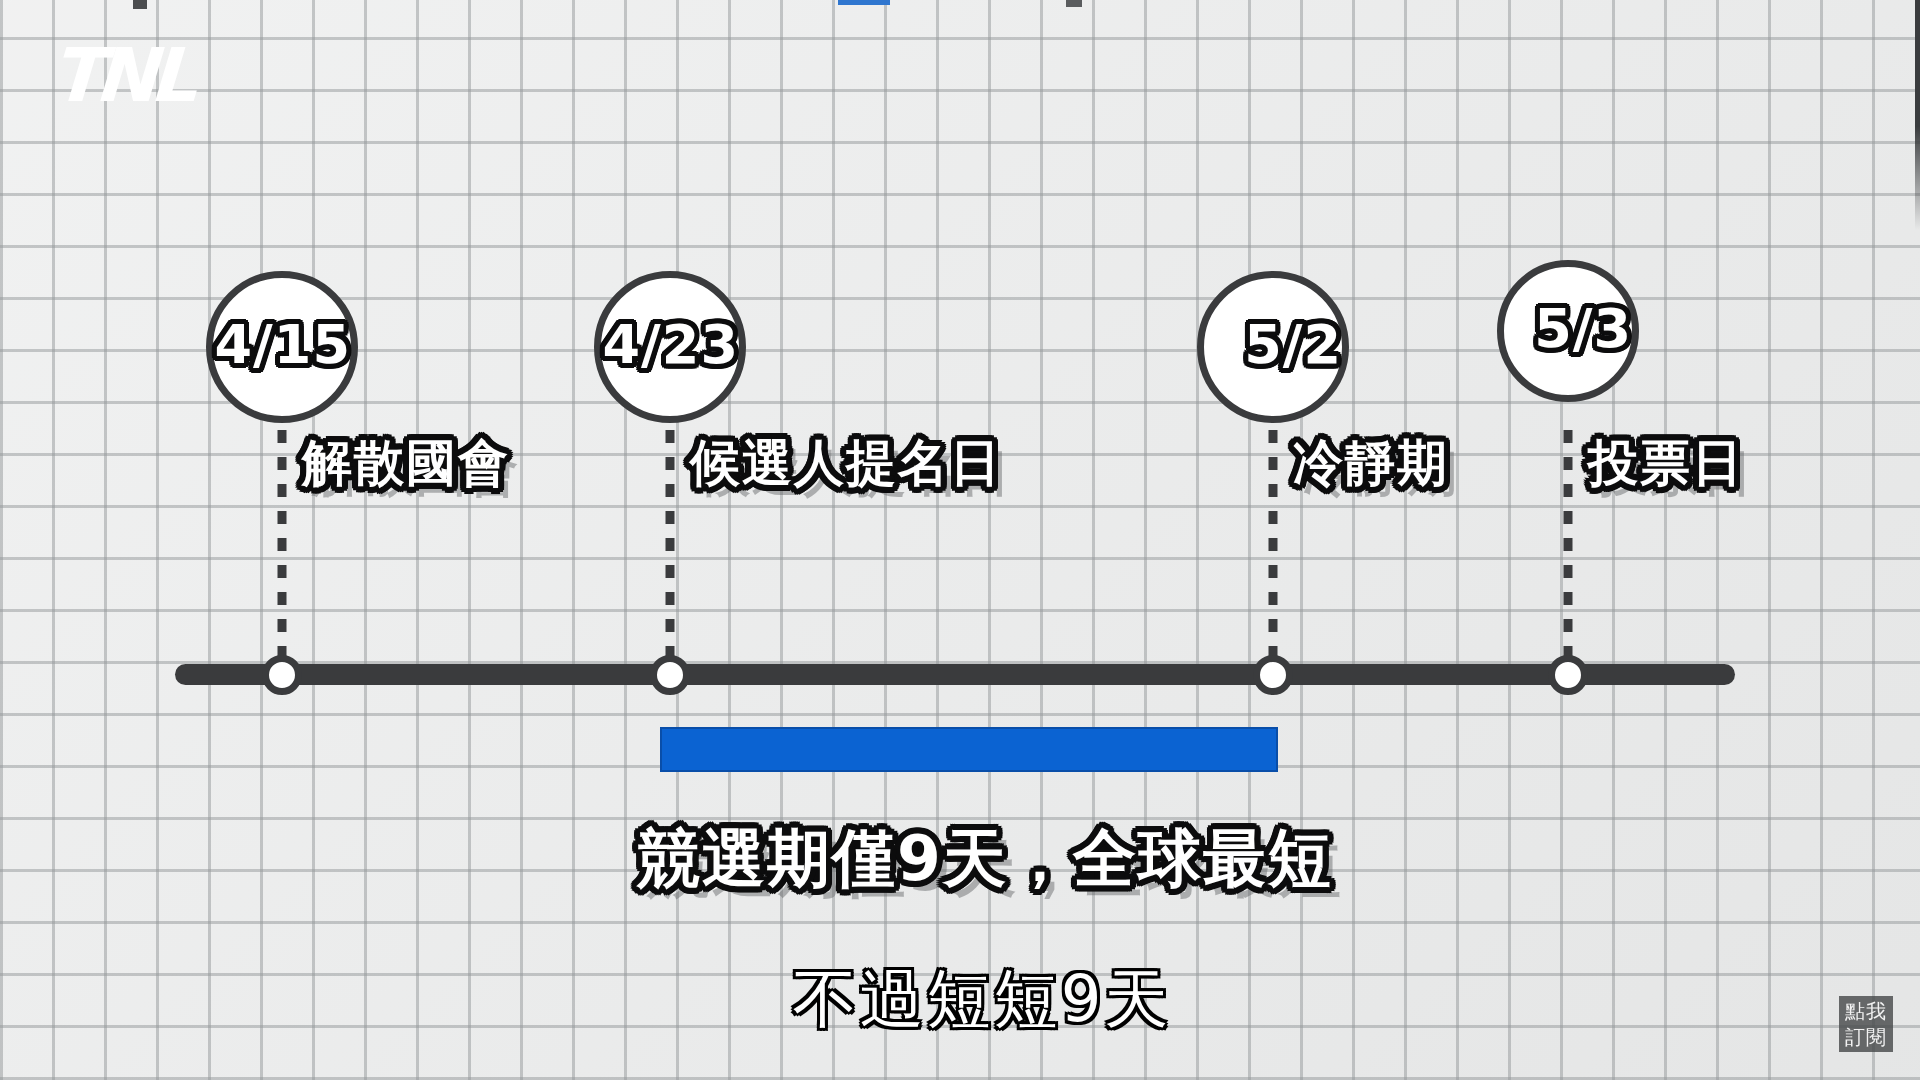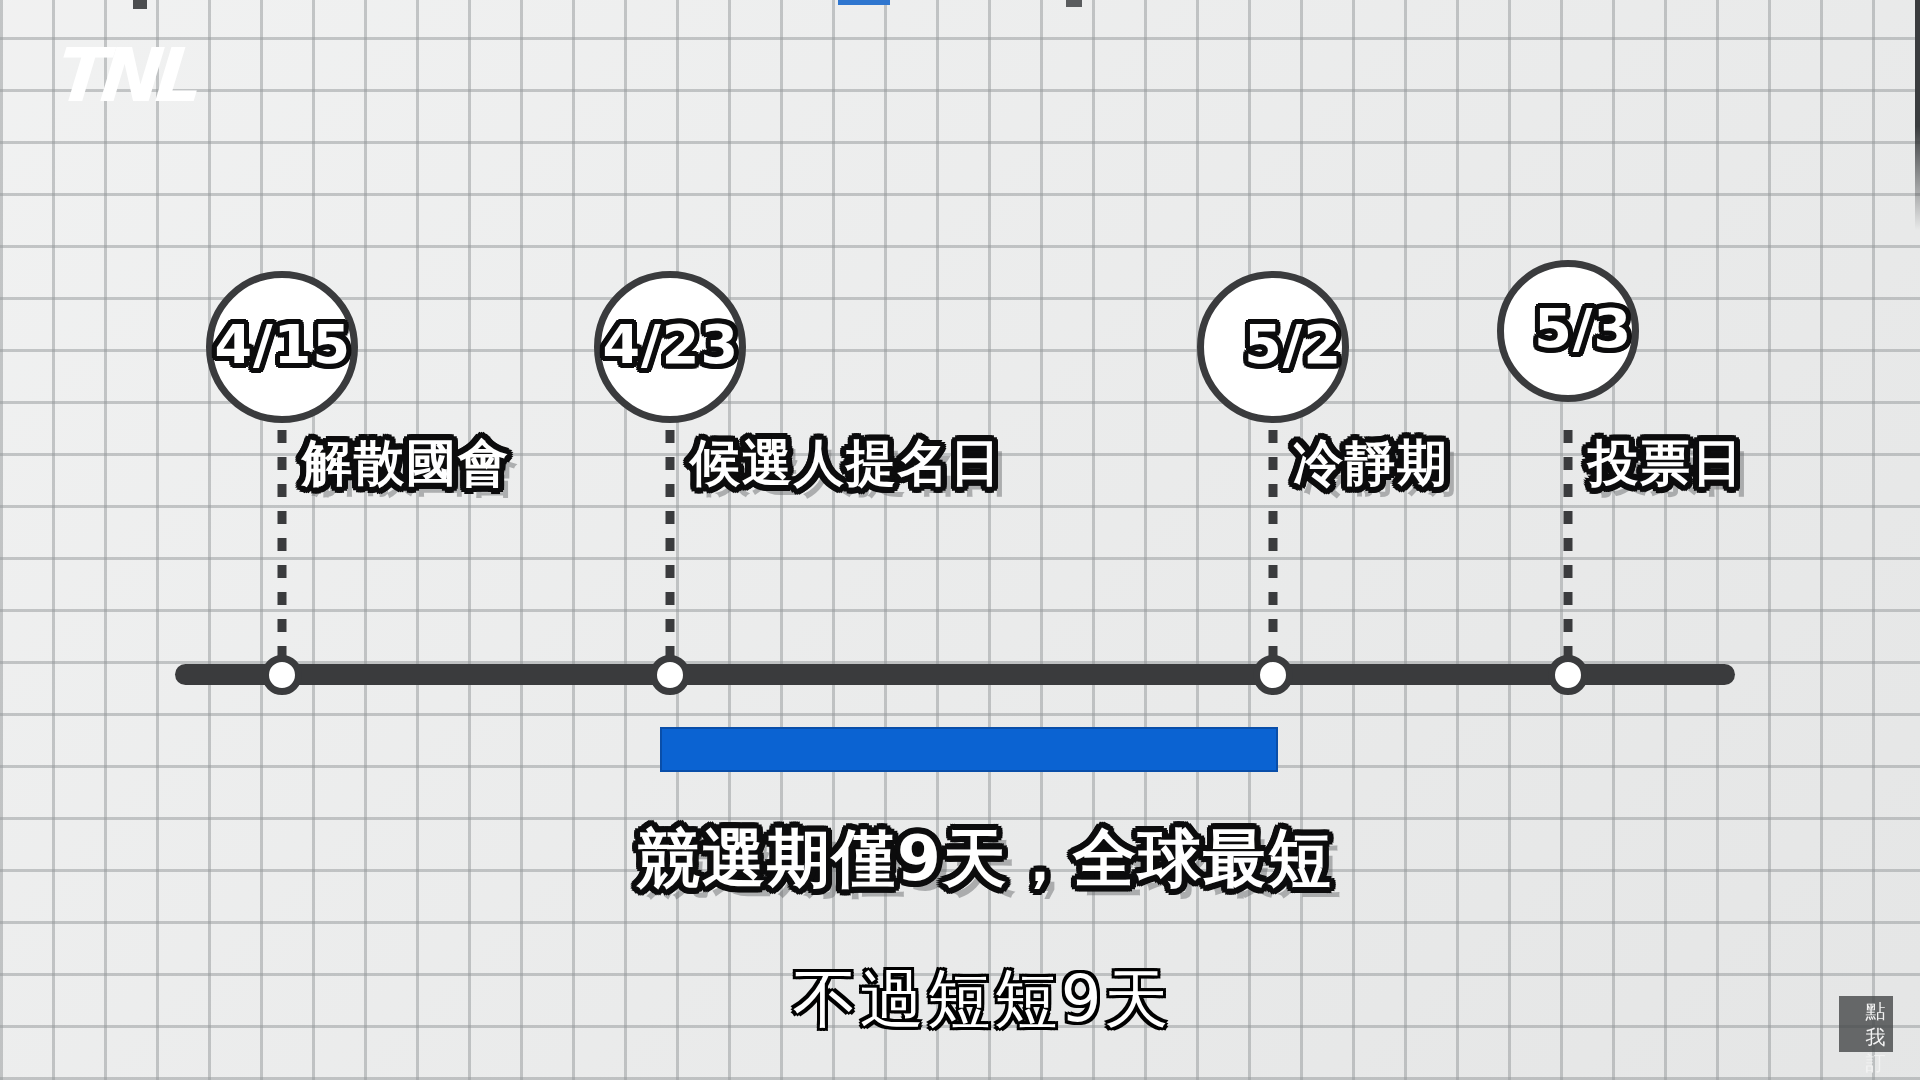--- a/index.html
+++ b/index.html
@@ -176,21 +176,21 @@
     width: 54px; height: 56px;
     background: rgba(72,74,76,0.82);
     color: #f2f2f2;
     font-size: 20px;
     line-height: 26px;
     text-align: center;
     padding-top: 2px;
     box-sizing: border-box;
     cursor: pointer;
   }
-  .subscribe span { display: block; letter-spacing: 1px; padding-left: 20px; }
+  .subscribe span { display: block; letter-spacing: 1px; }
 
   
   .top-blue-sliver {
     position: absolute;
     left: 838px; top: 0;
     width: 52px; height: 5px;
     background: #2f76cf;
   }
   .top-dark-mark-a {
     position: absolute;

